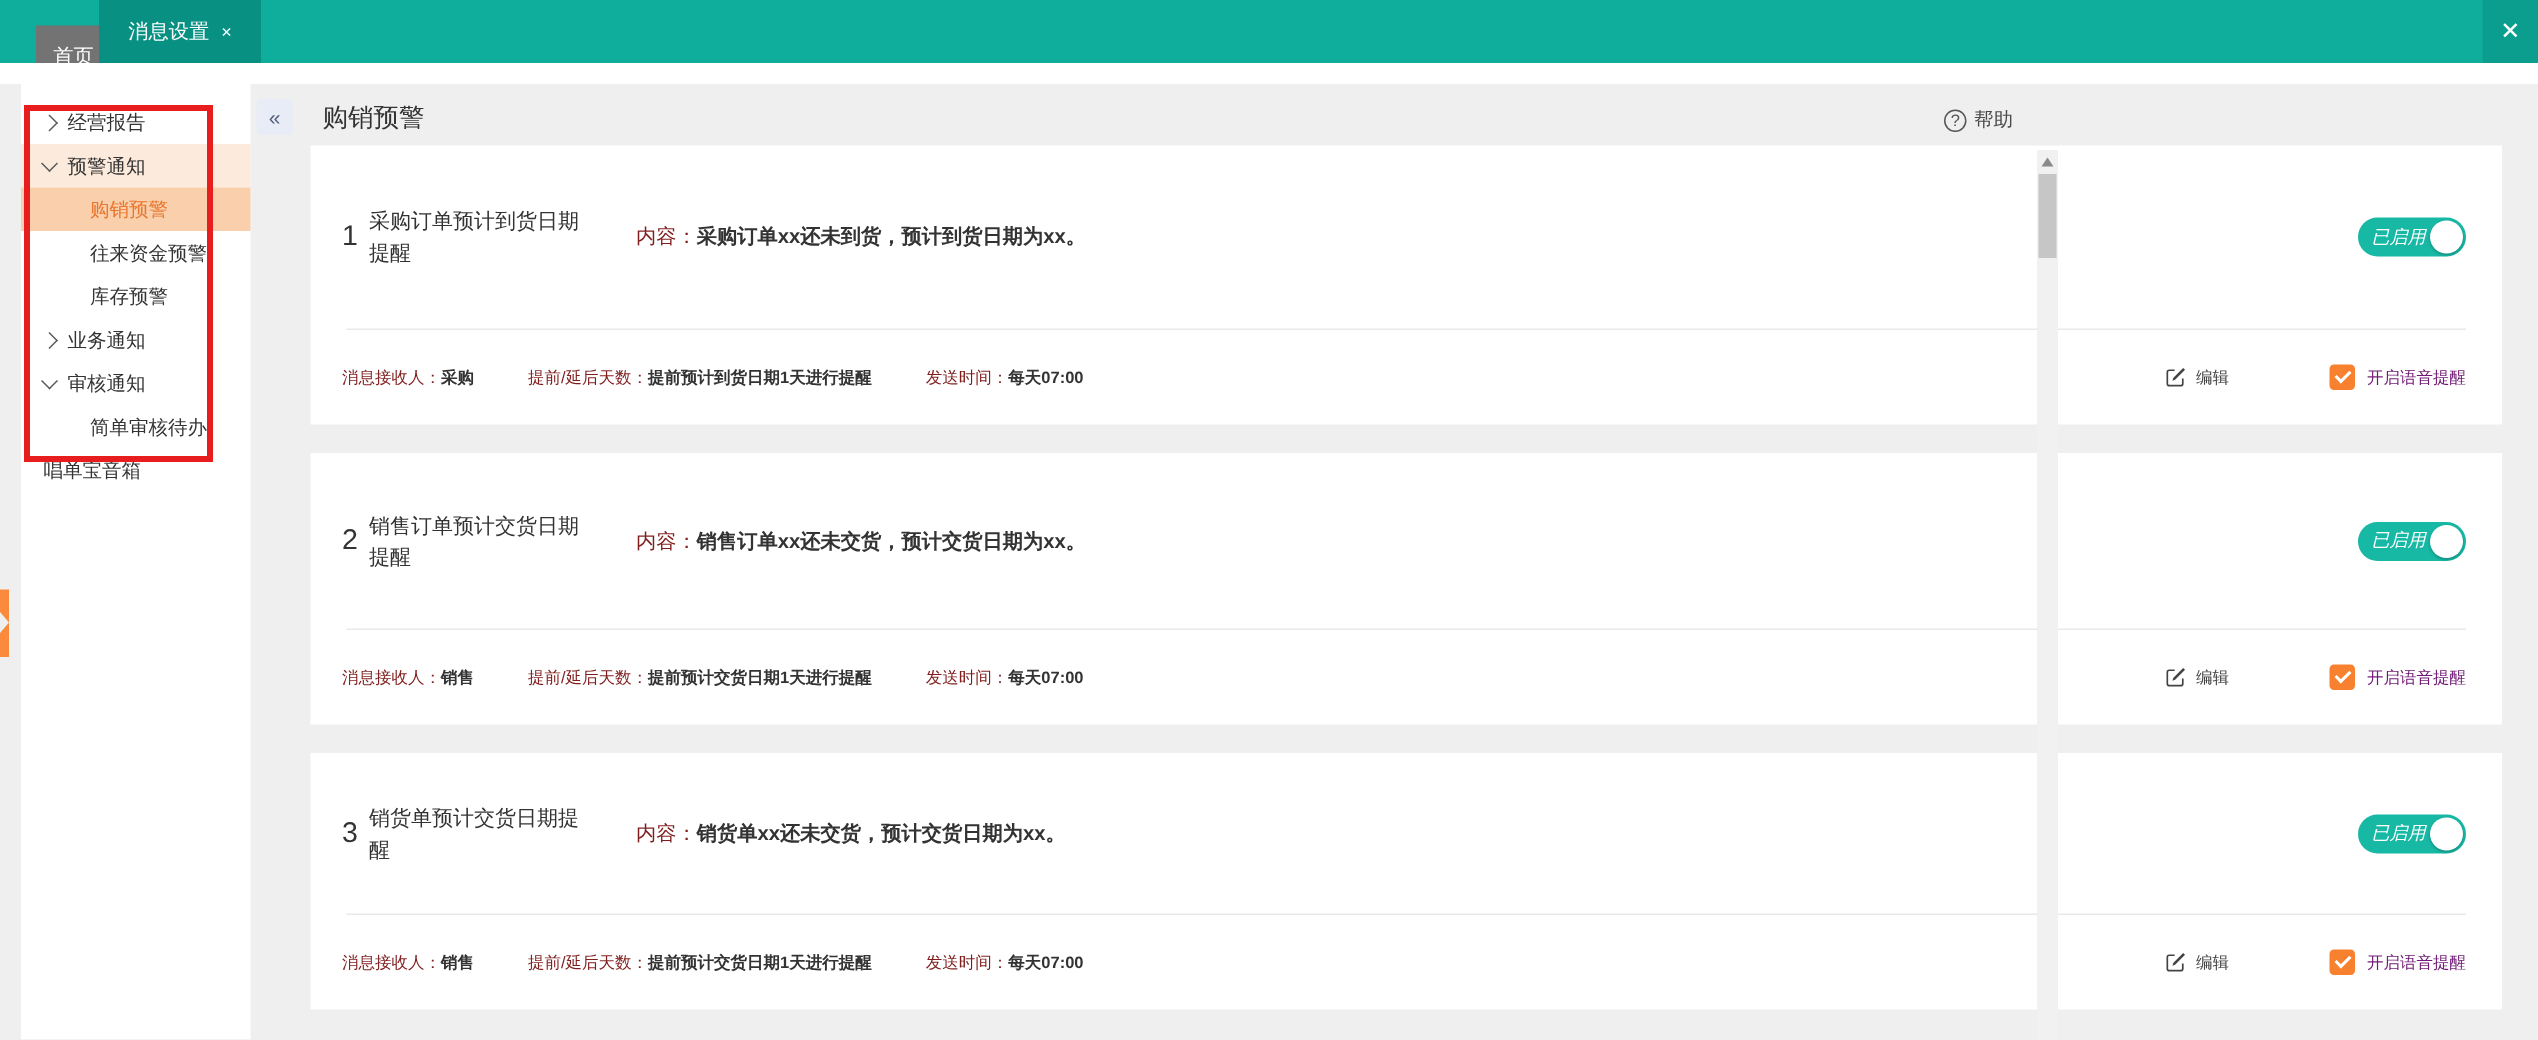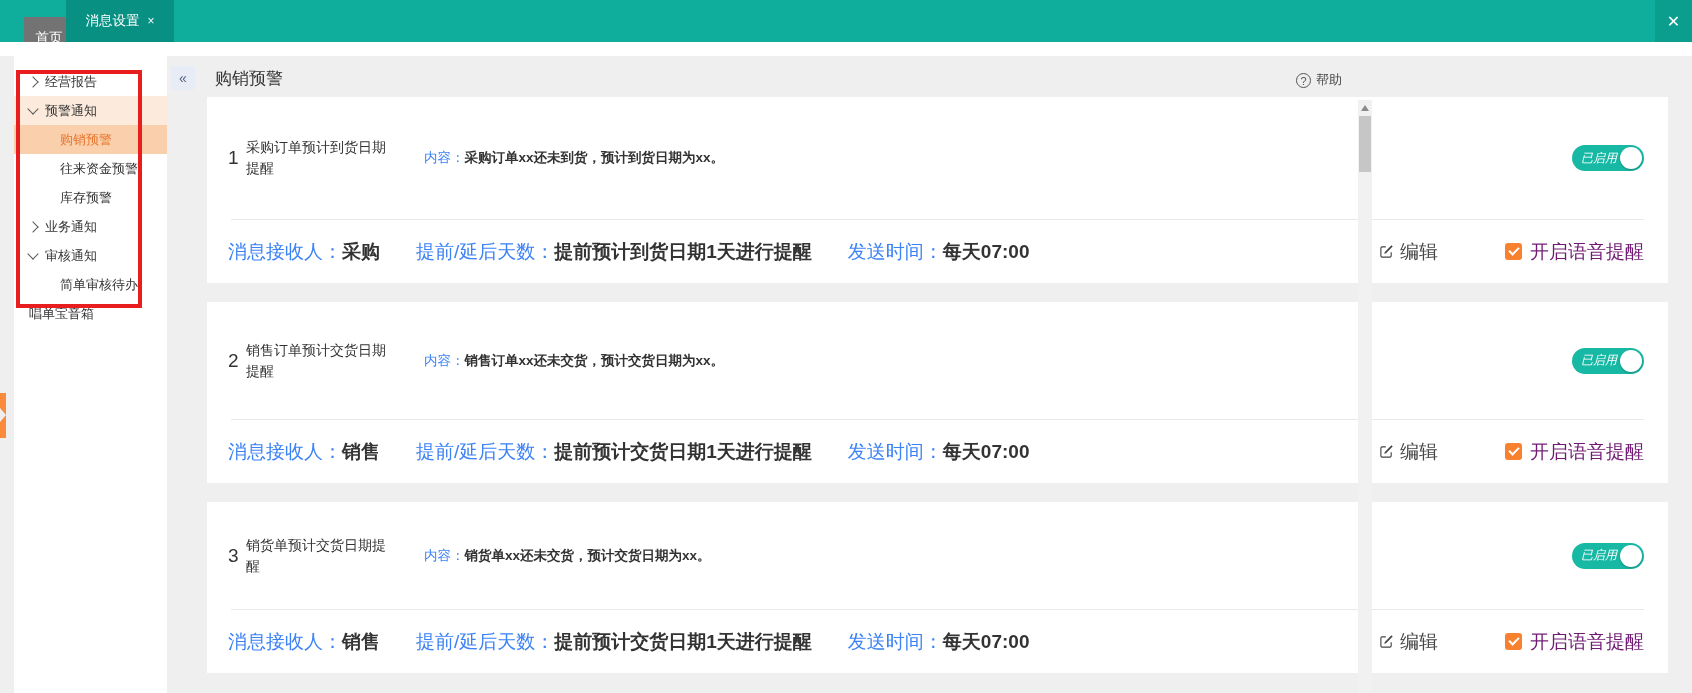--- a/index.html
+++ b/index.html
@@ -49,29 +49,29 @@
   
   .cards{position:absolute;left:207px;top:41px;width:1461px;}
   .card{background:#fff;margin-bottom:19px;display:flex;flex-direction:column;box-sizing:border-box;}
   .card.h1{height:186px;}
   .card.h2{height:181px;}
   .card.h3{height:171px;margin-bottom:0;}
   .card-top{flex:1;display:flex;align-items:center;padding:0 24px 0 21px;}
   .num{width:18px;font-size:19px;color:#333;flex:0 0 auto;}
   .title{width:148px;margin-left:0;font-size:14px;line-height:21px;color:#333;flex:0 0 auto;}
   .content{margin-left:30px;font-size:13.5px;}
-  .lbl{color:#3b82f6;}
+  .lbl{color:#7f1d1d;}
   .val{color:#333;font-weight:bold;}
   .toggle{margin-left:auto;height:26px;min-width:49px;border-radius:13px;background:#17B8A4;
         display:flex;align-items:center;padding:0 2px 0 9px;cursor:pointer;flex:0 0 auto;font-style:italic;}
   .toggle-text{color:#fff;font-size:12px;}
   .knob{width:22px;height:22px;border-radius:50%;background:#fff;margin-left:3px;
         box-shadow:0 1px 2px rgba(0,0,0,.25);}
   .divider{height:1px;background:#E9E9E9;margin:0 24px;}
-  .card-meta{height:63px;display:flex;align-items:center;padding:0 24px 0 21px;font-size:19px;}
+  .card-meta{height:63px;display:flex;align-items:center;padding:0 24px 0 21px;font-size:11px;}
   .meta-left{display:flex;align-items:center;}
   .meta-gap{display:inline-block;width:36px;}
   .meta-right{margin-left:auto;display:flex;align-items:center;gap:40px;}
   .edit-btn{display:flex;align-items:center;gap:6px;color:#444;cursor:pointer;}
   .voice{display:flex;align-items:center;gap:8px;color:#701a75;cursor:pointer;margin-left:27px;}
   .cb{width:17px;height:17px;background:#F8812F;border-radius:3px;position:relative;flex:0 0 auto;}
   .cb::after{content:"";position:absolute;left:4px;top:4px;width:8px;height:4px;
         border-left:2px solid #fff;border-bottom:2px solid #fff;transform:rotate(-45deg);}
   
   .scrollbar{position:absolute;right:0;top:44px;width:14px;height:593px;background:#F1F1F1;}

